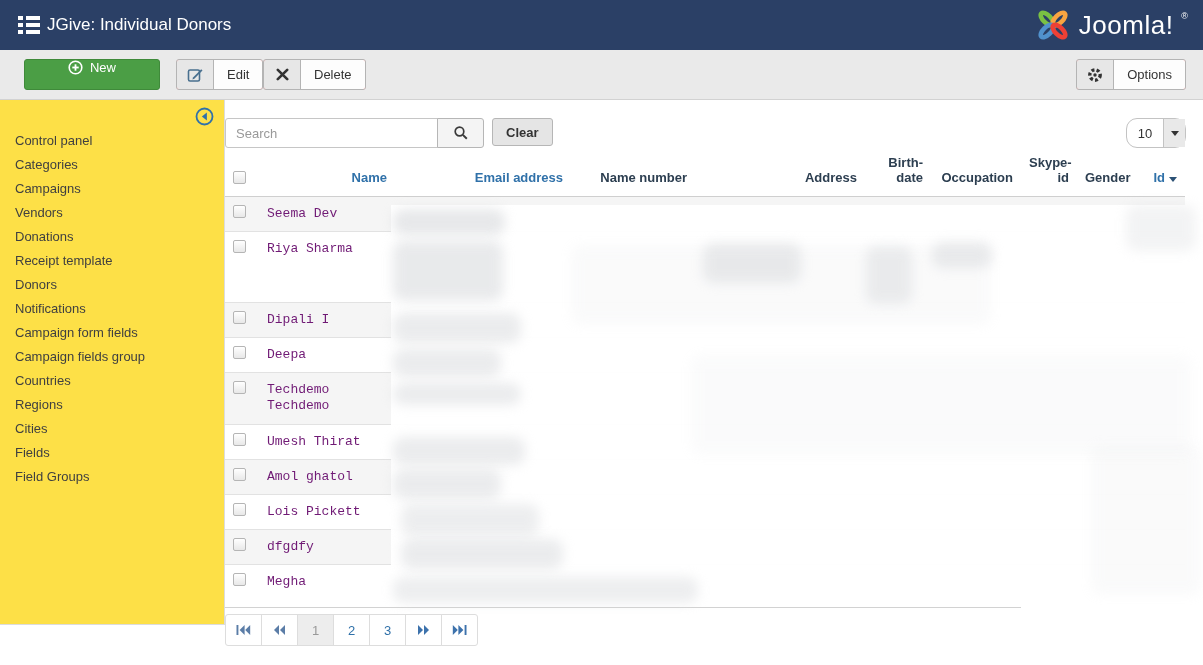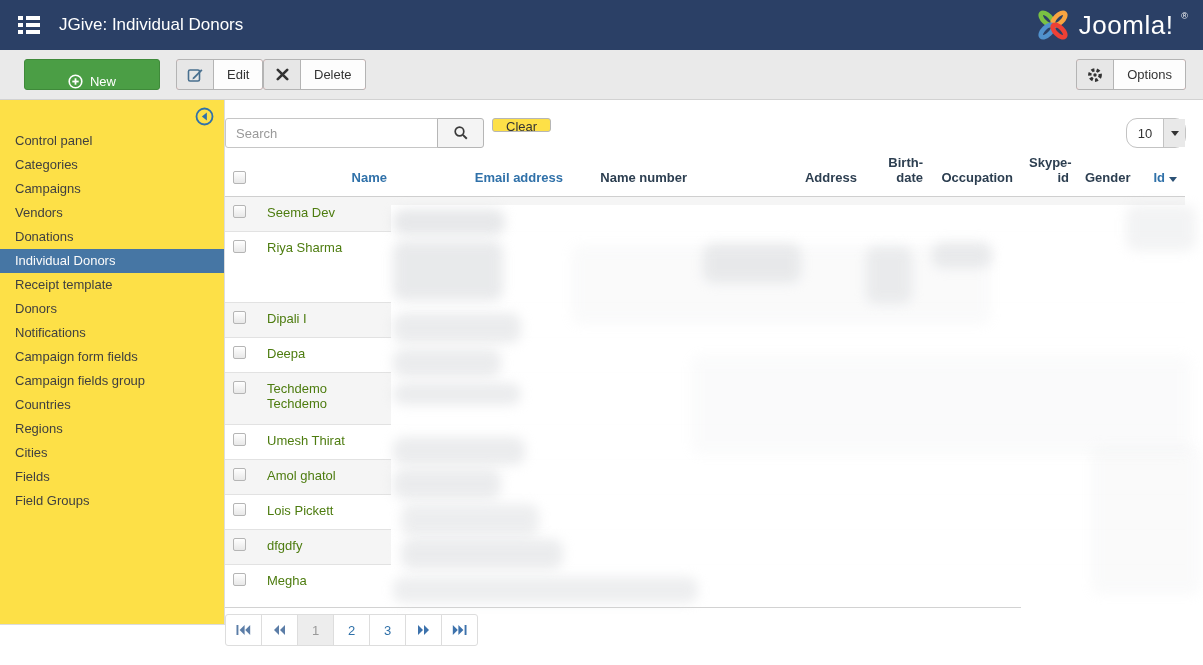--- a/index.html
+++ b/index.html
@@ -5,63 +5,63 @@
   * { margin:0; padding:0; box-sizing:border-box; }
   html,body { width:1203px; height:665px; }
   body { font-family:"Liberation Sans",sans-serif; background:#fff; position:relative; overflow:hidden; }
 
   
   .appbar { position:absolute; left:0; top:0; width:1203px; height:50px; background:#2b4066; display:flex; align-items:center; }
   .menu-icon { display:flex; flex-direction:column; gap:3px; margin-left:18px; cursor:pointer; }
   .mrow { display:flex; gap:3px; }
   .msq { width:5px; height:4px; background:#fff; }
   .mbar { width:14px; height:4px; background:#fff; }
-  .app-title { color:#fff; font-size:17px; font-weight:400; margin-left:19px; }
+  .app-title { color:#fff; font-size:17px; font-weight:400; margin-left:7px; }
   .brand { position:absolute; right:16px; top:0; height:50px; display:flex; align-items:center; gap:7px; }
   .brand-text { color:#fff; font-size:26px; letter-spacing:.5px; }
   .brand-reg { color:#fff; font-size:9px; vertical-align:top; position:relative; top:-9px; left:1px; }
 
   
   .toolbar { position:absolute; left:0; top:50px; width:1203px; height:50px; background:#eaeaea; border-bottom:1px solid #d2d2d2; }
-  .btn-new { position:absolute; left:24px; top:9px; width:136px; height:31px; background:#4b9e45; border:1px solid #3f8a3a; border-radius:3px; color:#fff; font-size:13px; display:flex; align-items:flex-end; justify-content:center; gap:7px; cursor:pointer; }
+  .btn-new { position:absolute; left:24px; top:9px; width:136px; height:31px; background:#4b9e45; border:1px solid #3f8a3a; border-radius:3px; color:#fff; font-size:13px; display:flex; align-items:flex-start; justify-content:center; gap:7px; cursor:pointer; }
   .btn-group { position:absolute; top:9px; height:31px; border:1px solid #b4b4b4; border-radius:3px; background:#fca5a5; display:flex; overflow:hidden; cursor:pointer; }
   .btn-ico { width:37px; background:#e7e7e7; border-right:1px solid #b4b4b4; display:flex; align-items:center; justify-content:center; }
   .btn-lbl { padding:0 13px; display:flex; align-items:center; font-size:13px; color:#333; background:#fdfdfd; }
   .grp-edit { left:176px; } .grp-delete { left:263px; } .grp-options { right:17px; }
 
   
   .sidebar { position:absolute; left:0; top:100px; width:225px; height:525px; background:#fde047; border-right:1px solid #dcdcdc; border-bottom:1px solid #dcdcdc; }
   .collapse-btn { position:absolute; right:10px; top:7px; cursor:pointer; line-height:0; }
   .side-list { position:absolute; top:29px; left:0; width:100%; }
   .side-item { height:24px; line-height:24px; padding-left:15px; font-size:13px; color:#404040; cursor:pointer; white-space:nowrap; }
   .side-item.active { background:#4676a4; color:#fbfbfb; }
 
   
   .search-input { position:absolute; left:225px; top:118px; width:213px; height:30px; border:1px solid #c6c6c6; border-radius:3px 0 0 3px; padding:0 10px; font-size:13px; color:#555; outline:none; }
   .search-input::placeholder { color:#999; }
   .search-btn { position:absolute; left:437px; top:118px; width:47px; height:30px; border:1px solid #b6b6b6; background:#f4f4f4; border-radius:0 3px 3px 0; display:flex; align-items:center; justify-content:center; cursor:pointer; }
-  .clear-btn { position:absolute; left:492px; top:118px; height:14px; padding:0 13px; border:1px solid #b6b6b6; background:#fde047; border-radius:3px; font-size:13px; color:#333; cursor:pointer; }
+  .clear-btn { position:absolute; left:492px; top:118px; height:28px; padding:0 13px; border:1px solid #b6b6b6; background:#e5e5e5; border-radius:3px; font-size:13px; color:#333; cursor:pointer;font-weight:bold; }
   .pagesize { position:absolute; left:1126px; top:118px; width:60px; height:30px; border:1px solid #c3c3c3; border-radius:11px; background:#fff; display:flex; cursor:pointer; }
   .ps-val { flex:1; display:flex; align-items:center; justify-content:center; font-size:13px; color:#333; }
   .ps-caret { width:22px; background:#e9e9e9; border-left:1px solid #c3c3c3; display:flex; align-items:center; justify-content:center; }
   .caret-down { width:0; height:0; border-left:4px solid transparent; border-right:4px solid transparent; border-top:5px solid #333; }
 
   
   .table-wrap { position:absolute; left:225px; top:155px; width:960px; }
   table { border-collapse:collapse; table-layout:fixed; width:960px; font-size:13px; }
   thead th { vertical-align:bottom; padding:0 8px 11px 8px; text-align:right; font-weight:bold; border-bottom:1px solid #cfcfcf; }
   th.link { color:#3071a9; cursor:pointer; }
   th.plain { color:#2c3e50; }
   .sort-caret { display:inline-block; width:0; height:0; border-left:4px solid transparent; border-right:4px solid transparent; border-top:5px solid #2c5175; margin-left:4px; }
   tbody td { padding:8px; vertical-align:top; }
   tbody tr { height:35px; background:#fff; }
   tbody tr:nth-child(odd) { background:#f5f5f5; }
   tbody tr + tr { border-top:1px solid #e2e2e2; }
   tr.rh71 { height:71px; } tr.rh52 { height:52px; }
-  a.name-link { color:#4d7c0f; text-decoration:none; cursor:pointer; }
+  a.name-link { color:#701a75; text-decoration:none; cursor:pointer;font-family:Liberation Mono, monospace; }
   .cb { width:13px; height:13px; border:1px solid #b5b5b5; border-radius:2px; background:linear-gradient(#fff,#e8e8e8); cursor:pointer; }
   thead .cb { margin-bottom:1px; }
   .tbl-bottom { position:absolute; left:225px; top:607px; width:796px; height:1px; background:#d2d2d2; }
 
   
   .privacy { position:absolute; left:391px; top:205px; width:812px; height:401px; background:rgba(255,255,255,.97); pointer-events:none; }
   .blob { position:absolute; background:#d7d9dc; border-radius:10px; filter:blur(6px); }
 
   
   .pager { position:absolute; left:225px; top:614px; display:flex; }
@@ -153,21 +153,20 @@
         <circle cx="9.5" cy="9.5" r="8" fill="none" stroke="#3071a9" stroke-width="1.8"></circle>
         <path d="M11.9 5.4 L6.9 9.5 L11.9 13.6 Z" fill="#3071a9"></path>
       </svg>
   </span>
   <div class="side-list">
     <div class="side-item">Control panel</div>
     <div class="side-item">Categories</div>
     <div class="side-item">Campaigns</div>
     <div class="side-item">Vendors</div>
     <div class="side-item">Donations</div>
-    <div class="side-item active">Individual Donors</div>
     <div class="side-item">Receipt template</div>
     <div class="side-item">Donors</div>
     <div class="side-item">Notifications</div>
     <div class="side-item">Campaign form fields</div>
     <div class="side-item">Campaign fields group</div>
     <div class="side-item">Countries</div>
     <div class="side-item">Regions</div>
     <div class="side-item">Cities</div>
     <div class="side-item">Fields</div>
     <div class="side-item">Field Groups</div>

